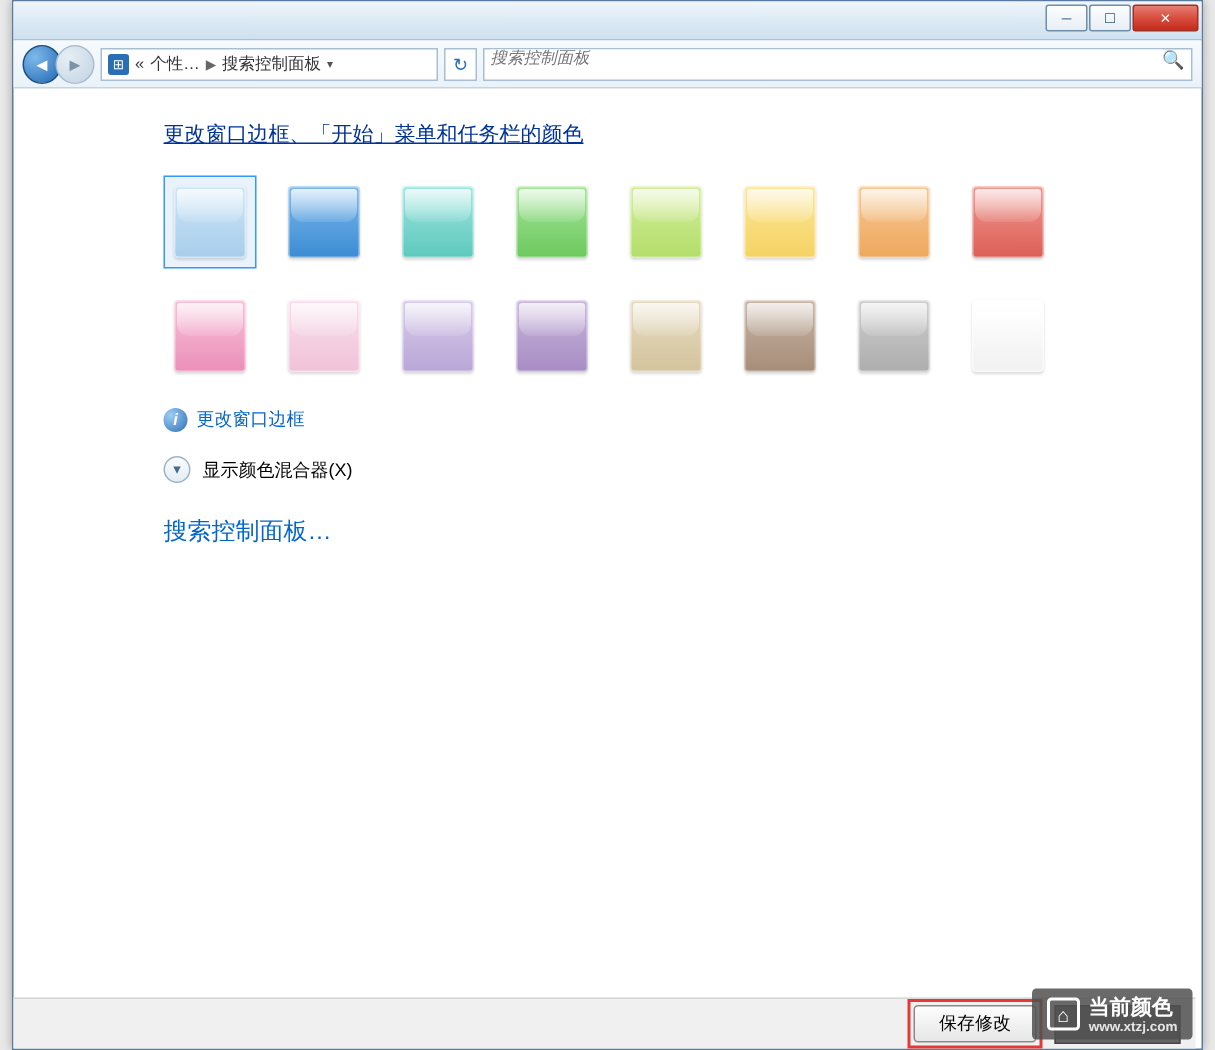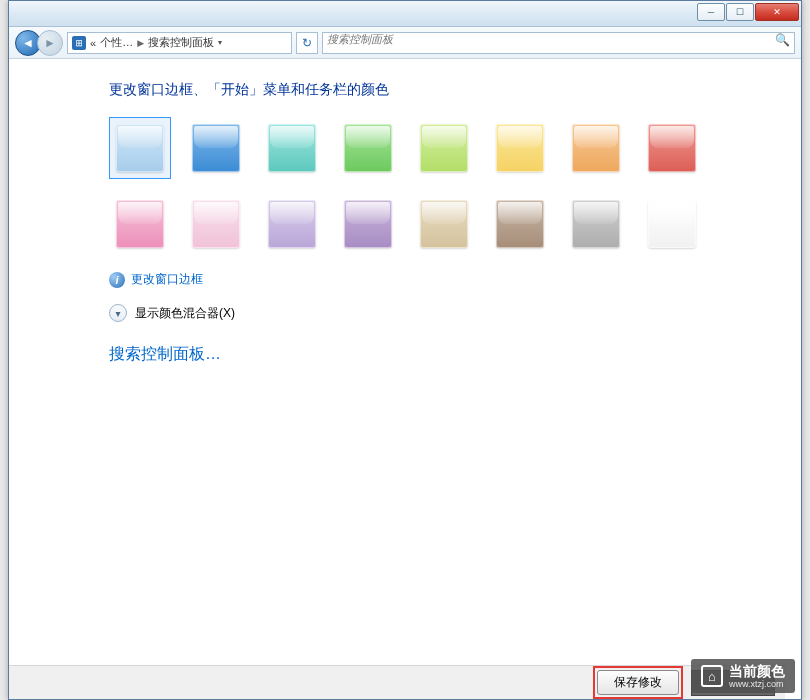--- a/index.html
+++ b/index.html
@@ -14,47 +14,47 @@
 .nav-circle { width:26px; height:26px; border-radius:50%; background:radial-gradient(circle at 30% 30%,#7fb9eb,#1e66b2); border:1px solid #1a4e86; display:flex; align-items:center; justify-content:center; color:#fff; font-size:12px; cursor:pointer; }
 .nav-circle.fwd { background:radial-gradient(circle at 30% 30%,#e6eef5,#c3d4e2); color:#7d93a6; border-color:#a9bdd0; margin-left:-4px; }
 .breadcrumb { flex:0 0 225px; height:22px; border:1px solid #a8bed3; background:#fff; display:flex; align-items:center; font-size:11px; color:#333; padding:0 4px; gap:4px; overflow:hidden; }
 .breadcrumb .sep { color:#666; font-size:9px; }
 .breadcrumb .bc-icon { width:14px; height:14px; display:inline-flex; align-items:center; justify-content:center; background:#2a6fb5; color:#fff; font-size:9px; border-radius:2px; }
 .refresh { width:22px; height:22px; border:1px solid #a8bed3; background:#fff; display:flex; align-items:center; justify-content:center; color:#2a6fb5; font-size:12px; cursor:pointer; }
 .searchbox { flex:1; height:22px; border:1px solid #a8bed3; background:#fff; display:flex; align-items:flex-start; padding:0 4px; }
 .searchbox input { flex:1; border:none; outline:none; font-size:11px; color:#999; font-style:italic; }
 .searchbox .mag { color:#2a6fb5; font-size:12px; }
 .content { position:absolute; top:60px; left:0; right:0; bottom:34px; overflow:auto; padding:20px 40px 20px 100px; }
-h1 { font-size:14px; font-weight:normal; color:#003399; margin-bottom:18px; }
+h1 { font-size:14px; font-weight:normal; color:#003399; margin-bottom:18px;text-decoration:underline; }
 .swatches { display:flex; flex-wrap:wrap; gap:14px; width:640px; margin-bottom:16px; }
 .swatch-wrap { width:62px; height:62px; border:1px solid transparent; display:flex; align-items:center; justify-content:center; cursor:pointer; }
 .swatch-wrap.selected { border-color:#3399ff; background:#eaf3fc; }
 .swatch { width:48px; height:48px; border-radius:3px; position:relative; box-shadow: inset 0 0 0 1px rgba(255,255,255,0.5), 0 1px 2px rgba(0,0,0,0.15); }
 .swatch::before { content:""; position:absolute; top:2px; left:2px; right:2px; height:46%; background:linear-gradient(rgba(255,255,255,0.8),rgba(255,255,255,0.1)); border-radius:2px 2px 8px 8px; }
 .row { display:flex; align-items:center; gap:8px; font-size:12px; color:#333; margin-bottom:14px; }
 .row .lbl { color:#333; }
 .row .val { color:#333; }
 .checkbox-row { border:2px solid #e53935; padding:3px 6px; display:inline-flex; align-items:center; gap:6px; font-size:12px; margin-bottom:12px; }
 .checkbox-row input { width:13px; height:13px; }
 .info-row { display:flex; align-items:center; gap:6px; font-size:12px; margin-bottom:16px; }
 .info-icon { width:16px; height:16px; border-radius:50%; background:radial-gradient(circle at 30% 30%,#9fcdf6,#2a6fb5); color:#fff; display:flex; align-items:center; justify-content:center; font-size:11px; font-weight:bold; font-style:italic; }
 .link { color:#0066cc; text-decoration:none; cursor:pointer; }
 .slider-row { display:flex; align-items:center; gap:14px; font-size:12px; margin-bottom:22px; }
 .slider { flex:0 0 260px; height:18px; position:relative; }
 .slider .track { position:absolute; top:8px; left:0; right:0; height:3px; background:#d0d7de; border:1px solid #b0bac2; border-radius:2px; }
 .slider .thumb { position:absolute; top:1px; left:40%; width:10px; height:18px; background:linear-gradient(#fafcfe,#dbe6ef); border:1px solid #8fa6ba; border-radius:2px; cursor:pointer; }
 .expander-row { display:flex; align-items:center; gap:8px; font-size:12px; margin-bottom:22px; cursor:pointer; }
 .exp-icon { width:18px; height:18px; border-radius:50%; border:1px solid #9db4c8; background:linear-gradient(#fafcfe,#e4edf4); display:flex; align-items:center; justify-content:center; color:#4a6a86; font-size:10px; }
-.footer { position:absolute; left:0; right:16px; bottom:0; height:34px; background:#f0f0f0; border-top:1px solid #d6d6d6; display:flex; justify-content:flex-end; align-items:center; padding:0 10px; gap:8px; }
+.footer { position:absolute; left:0; right:4px; bottom:0; height:34px; background:#f0f0f0; border-top:1px solid #d6d6d6; display:flex; justify-content:flex-end; align-items:center; padding:0 10px; gap:8px; }
 .footer .btnwrap { border:2px solid #e53935; padding:2px; display:flex; }
 .footer button { font-size:12px; padding:3px 16px; background:linear-gradient(#fdfdfd,#e6e6e6); border:1px solid #8a8a8a; border-radius:3px; cursor:pointer; }
 .footer .cancel-area { width:84px; height:26px; background:#666; border:1px solid #444; }
 .watermark { position:absolute; right:6px; bottom:6px; display:flex; align-items:center; gap:6px; color:#fff; font-size:14px; font-weight:bold; background:rgba(80,80,80,0.85); padding:4px 10px; border-radius:3px; pointer-events:none; }
 .watermark .logo { width:22px; height:22px; border:2px solid #fff; border-radius:3px; display:flex; align-items:center; justify-content:center; font-size:13px; }
-.watermark .sub { font-size:9px; display:block; font-weight:normal; opacity:0.85; margin-top:-2px; }
+.watermark .sub { font-size:9px; display:block; font-weight:bold; opacity:0.85; margin-top:-2px; }
 .dd-arrow { font-size:8px; color:#555; }
 </style>
 </head>
 <body>
 
 <div class="window">
 
   <div class="titlebar">
     <div class="btn">
         <span class="sym">─</span>

